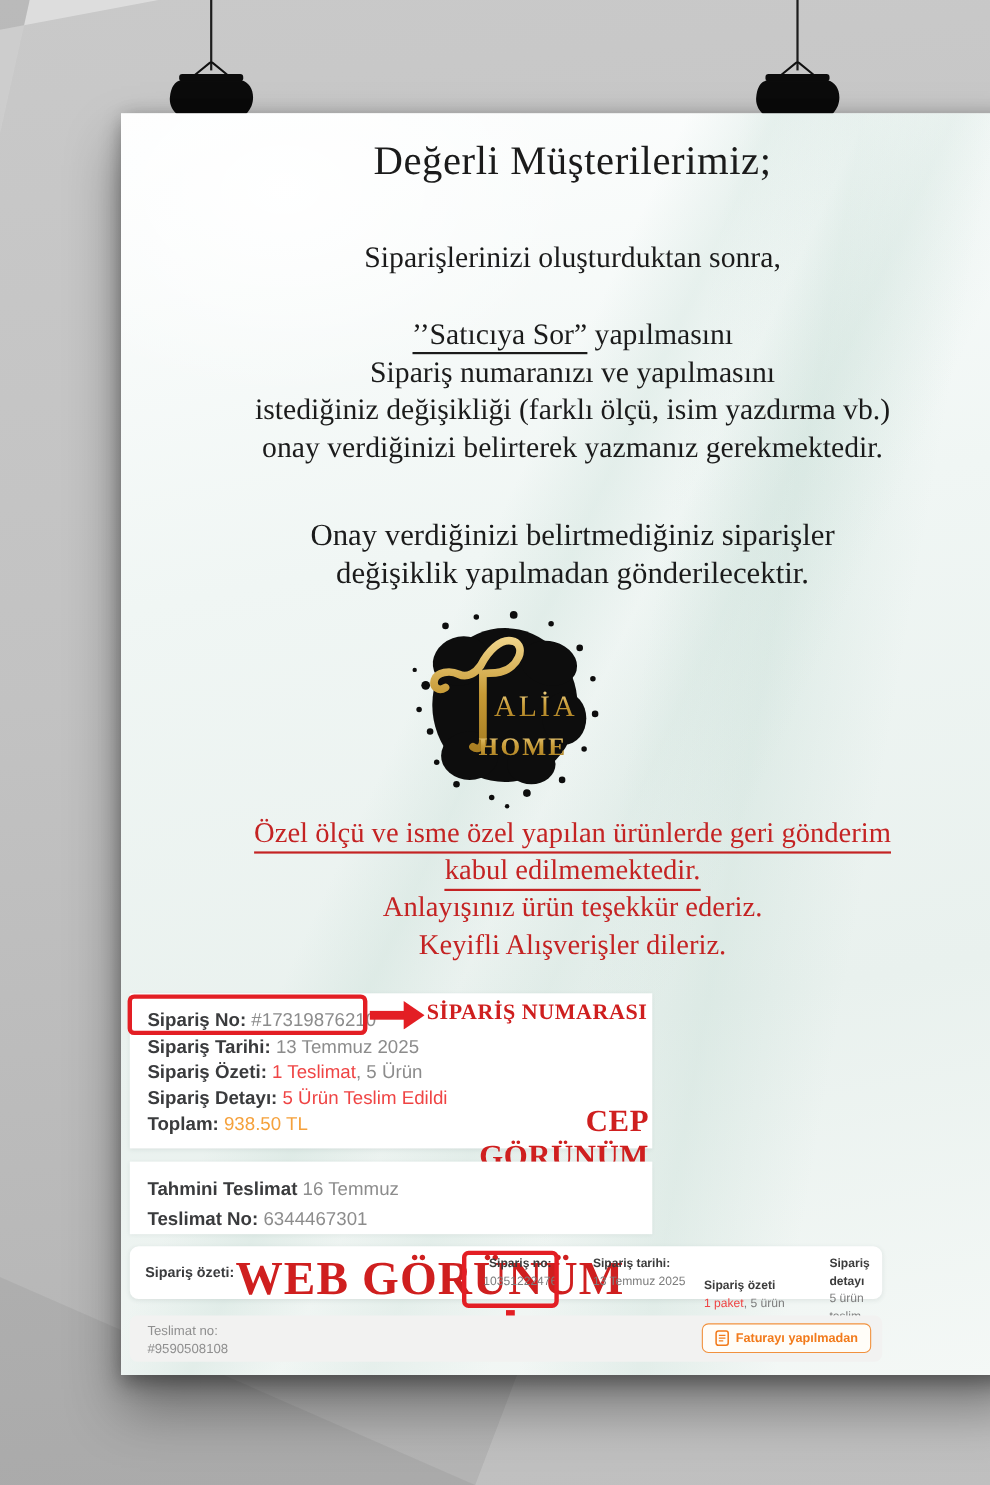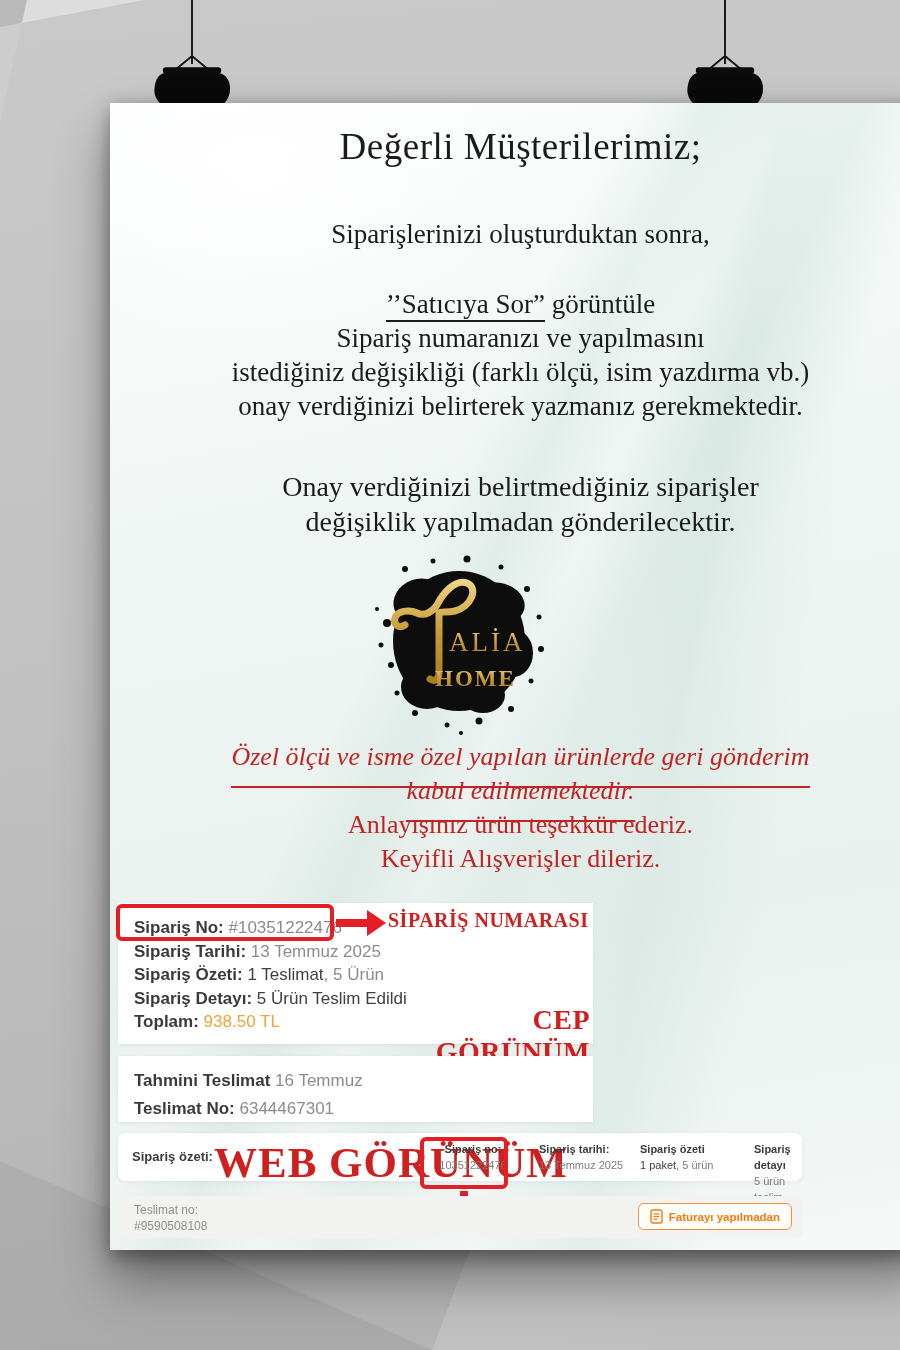--- a/index.html
+++ b/index.html
@@ -34,29 +34,29 @@
   }
   .abs { position:absolute; }
   .ctr { left:0; right:0; text-align:center; }
   .dark { color:#1b1b1b; }
   .u-dark { border-bottom:2px solid #1b1b1b; padding-bottom:1px; }
   .title { top:22px; font-size:37px; letter-spacing:.5px; }
   .p1 { top:116px; font-size:27px; }
   .block-ask { top:184px; font-size:27px; line-height:34px; }
   .block-warn { top:366px; font-size:28px; line-height:35px; }
   .notice { top:637px; font-size:26px; line-height:34px; color:#c42323; }
-  .u-red { border-bottom:2px solid #c42323; padding-bottom:15px;font-style:italic; }
+  .u-red { border-bottom:2px solid #c42323; padding-bottom:3px; }
   .logo-svg { left:261px; top:450px; width:180px; height:185px; }
   
   .card { position:absolute; background:#fff; box-shadow:0 1px 4px rgba(40,70,60,.08); }
   .mobile-card { left:8px; top:800px; width:475px; height:141px; padding:13px 16px;
                  font-family:"Liberation Sans",sans-serif; font-size:17px; line-height:23.5px; }
   .mobile-card .lbl { font-weight:bold; color:#3a3b3d; }
   .mobile-card .val { color:#8c8c8c; }
-  .green { color:#404040; }
+  .green { color:#ef4444; }
   .amount { color:#f5a13c; }
   .card2 { left:8px; top:953px; width:475px; height:66px; padding:11px 16px;
            font-family:"Liberation Sans",sans-serif; font-size:17px; line-height:28px; }
   .card2 .lbl { font-weight:bold; color:#3a3b3d; }
   .card2 .val { color:#8c8c8c; }
   
   .ann { color:#cf1f1f; font-weight:bold; font-family:"Liberation Serif",serif; }
   .redbox { position:absolute; border:4px solid #e31e24; border-radius:6px; background:transparent; }
   .redbox-mobile { left:6px; top:801px; width:218px; height:37px; }
   .ann-mobile { left:278px; top:806px; font-size:20px; letter-spacing:.5px; }
@@ -66,21 +66,21 @@
   .web-card { left:8px; top:1030px; width:684px; height:48px; border-radius:8px;
               font-family:"Liberation Sans",sans-serif; }
   .web-card .sum-lbl { position:absolute; left:14px; top:16px; font-size:13px; font-weight:bold; color:#3a3b3d; }
   .web-caption { position:absolute; left:96px; top:5px; font-size:43px; letter-spacing:1px;
                  font-family:"Liberation Serif",serif; color:#cf1f1f; font-weight:bold; }
   .wcol { position:absolute; top:8px; font-size:11px; line-height:16px; }
   .wcol .h { font-weight:bold; color:#3c3c3c; }
   .wcol .v { color:#7c7c7c; }
   .wcol1 { left:316px; width:78px; text-align:center; }
   .wcol2 { left:421px; }
-  .wcol3 { left:522px; }
+  .wcol3 { left:522px;margin-top:20px; }
   .wcol4 { left:612px;margin-left:24px; }
   .redbox-web { left:310px; top:1034px; width:88px; height:52px; }
   .arrow-down-svg { left:341px; top:1088px; }
   .ann-web { left:240px; top:1101px; width:225px; text-align:center; font-size:21px; }
   
   .bottom-row { left:8px; top:1093px; width:684px; height:42px; background:#f2f2f1;
                 border-radius:7px; box-shadow:none; font-family:"Liberation Sans",sans-serif; }
   .bottom-row .lines { position:absolute; left:16px; top:6px; font-size:12px; line-height:16px; color:#8f8f8f; }
   .invoice-btn { position:absolute; right:10px; top:7px; height:27px; padding:0 11px;
                  border:1.5px solid #f1913e; border-radius:6px; background:#fffdf8;
@@ -109,21 +109,21 @@
   <path d="M16 18 L74 18 C84 20 88 32 84 43 C80 52 72 57 66 58 C66 65 57 68 54 61 C51 68 41 68 39 61 C36 67 27 66 26 58 C16 56 4 48 5 35 C6 24 10 19 16 18 Z" fill="#0b0b0b"></path>
 </svg>
 
 <div id="poster">
 
   <div class="abs ctr title dark">Değerli Müşterilerimiz;</div>
 
   <div class="abs ctr p1 dark">Siparişlerinizi oluşturduktan sonra,</div>
 
   <div class="abs ctr block-ask dark">
-    <div><span class="u-dark">’’Satıcıya Sor”</span><span> görüntüle</span></div>
+    <div><span class="u-dark">’’Satıcıya Sor”</span><span> yapılmasını</span></div>
     <div>Sipariş numaranızı ve yapılmasını</div>
     <div>istediğiniz değişikliği (farklı ölçü, isim yazdırma vb.)</div>
     <div>onay verdiğinizi belirterek yazmanız gerekmektedir.</div>
   </div>
 
   <div class="abs ctr block-warn dark">
     <div>Onay verdiğinizi belirtmediğiniz siparişler</div>
     <div>değişiklik yapılmadan gönderilecektir.</div>
   </div>
 
@@ -169,21 +169,21 @@
   </svg>
 
   <div class="abs ctr notice">
     <div><span class="u-red">Özel ölçü ve isme özel yapılan ürünlerde geri gönderim</span></div>
     <div><span class="u-red">kabul edilmemektedir.</span></div>
     <div>Anlayışınız ürün teşekkür ederiz.</div>
     <div>Keyifli Alışverişler dileriz.</div>
   </div>
 
   <div class="card mobile-card">
-    <div><span class="lbl">Sipariş No:</span> <span class="val">#10351222476</span></div>
+    <div><span class="lbl">Sipariş No:</span> <span class="val">#17319876210</span></div>
     <div><span class="lbl">Sipariş Tarihi:</span> <span class="val">13 Temmuz 2025</span></div>
     <div><span class="lbl">Sipariş Özeti:</span> <span class="green">1 Teslimat</span><span class="val">, 5 Ürün</span></div>
     <div><span class="lbl">Sipariş Detayı:</span> <span class="green">5 Ürün Teslim Edildi</span></div>
     <div><span class="lbl">Toplam:</span> <span class="amount">938.50 TL</span></div>
   </div>
 
   <div class="abs redbox redbox-mobile"></div>
   <svg class="abs arrow-right-svg" width="50" height="26">
     <rect x="0" y="9" width="32" height="8" fill="#e31e24"></rect>
     <polygon points="31,0 50,13 31,26" fill="#e31e24"></polygon>

